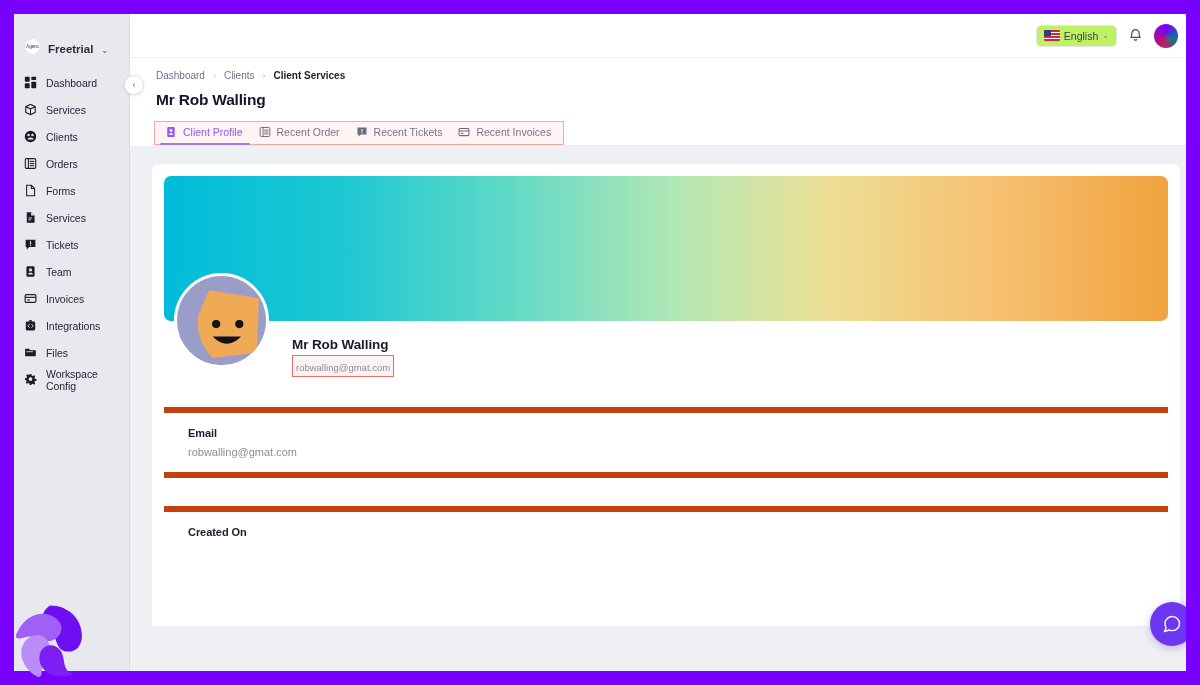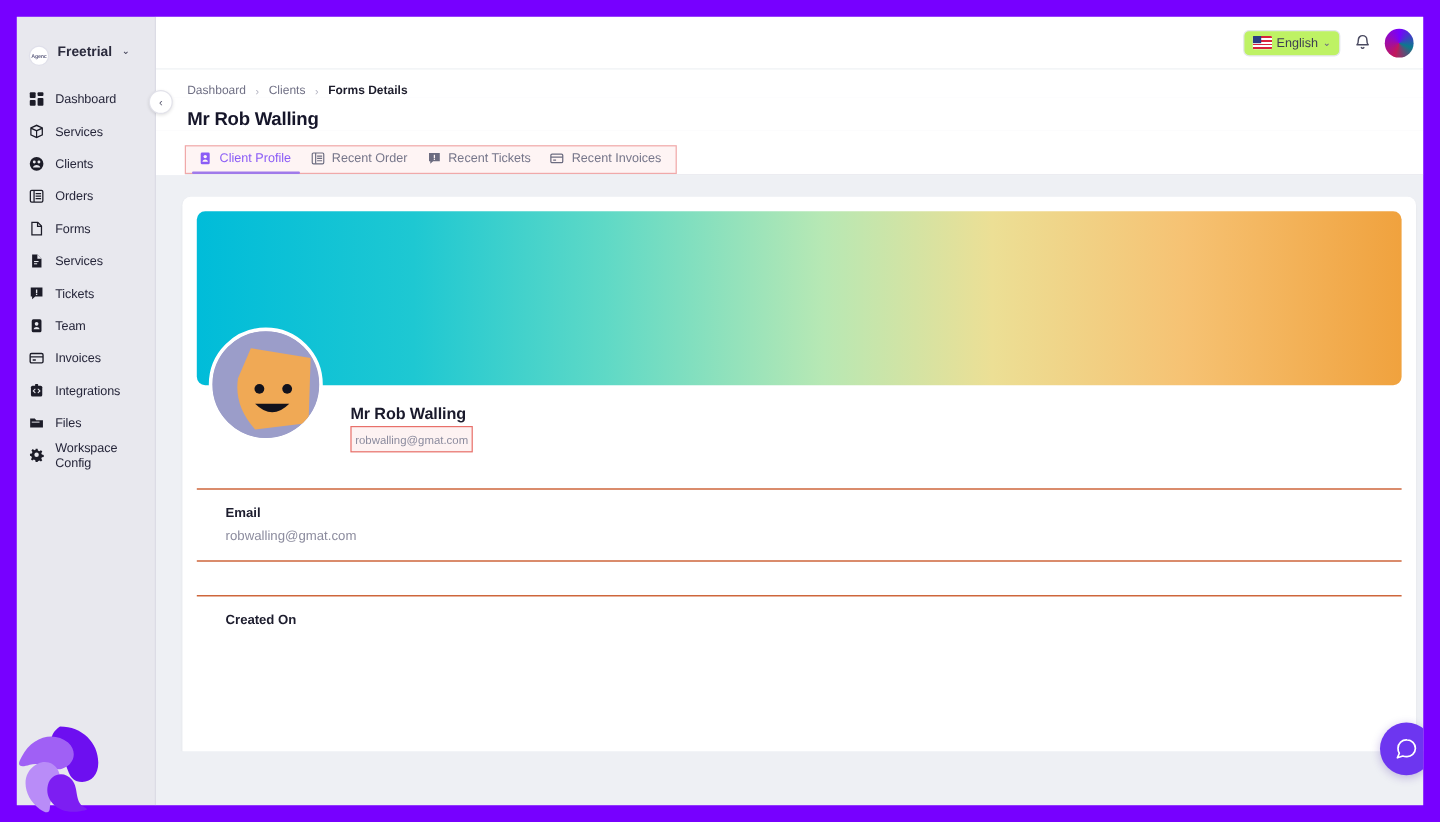--- a/index.html
+++ b/index.html
@@ -20,21 +20,21 @@
   }
 
   
   #sidebar {
     position: absolute; left: 0; top: 0;
     width: 116px; height: 657px;
     background: #e8e8ee;
     border-right: 1px solid #dcdce5;
   }
   .ws-head {
-    display: flex; align-items: flex-start;
+    display: flex; align-items: flex-end;
     gap: 7px; padding: 24px 0 0 10px;
   }
   .ws-logo {
     width: 17px; height: 17px; border-radius: 50%;
     background: #fff; border: 1px solid #e0e0ea;
     display: flex; align-items: center; justify-content: center;
     font-size: 4.5px; color: #6b6b8a; letter-spacing: -0.2px;
     font-weight: 700; overflow: hidden;
   }
   .ws-name { font-size: 11.5px; color: #2b2b3d; font-weight: 600; }
@@ -185,21 +185,21 @@
   }
   #client-email-box {
     display: inline-block; margin-top: 3px;
     border: 1px solid #e8706a; background: #fdf2f2;
     padding: 1px 3px;
   }
   #client-email { font-size: 9.5px; color: #8b8b9e; }
 
   #details { margin-top: 28px; }
   .detail-row {
-    border-top: 1px solid #c2410c;
+    border-top: 6px solid #c2410c;
     padding: 14px 0 14px 24px;
   }
   .detail-label {
     font-size: 11px; font-weight: 700; color: #1d1d2e;
     letter-spacing: -0.05px;
   }
   .detail-value {
     font-size: 11px; color: #8c8c9e; margin-top: 7px;
   }
 
@@ -395,21 +395,21 @@
         </svg>
       </div>
       <div id="user-avatar"></div>
     </div>
 
     <div id="breadcrumb">
       <span class="crumb">Dashboard</span>
       <span class="crumb-sep">›</span>
       <span class="crumb">Clients</span>
       <span class="crumb-sep">›</span>
-      <span class="crumb active">Forms Details</span>
+      <span class="crumb active">Client Services</span>
     </div>
 
     <div id="page-title">Mr Rob Walling</div>
 
     <div id="tabs-wrap">
       <div id="tabs">
 
         <div class="tab active">
           <span class="tab-ico">
             <svg viewBox="0 0 16 16" fill="currentColor">

